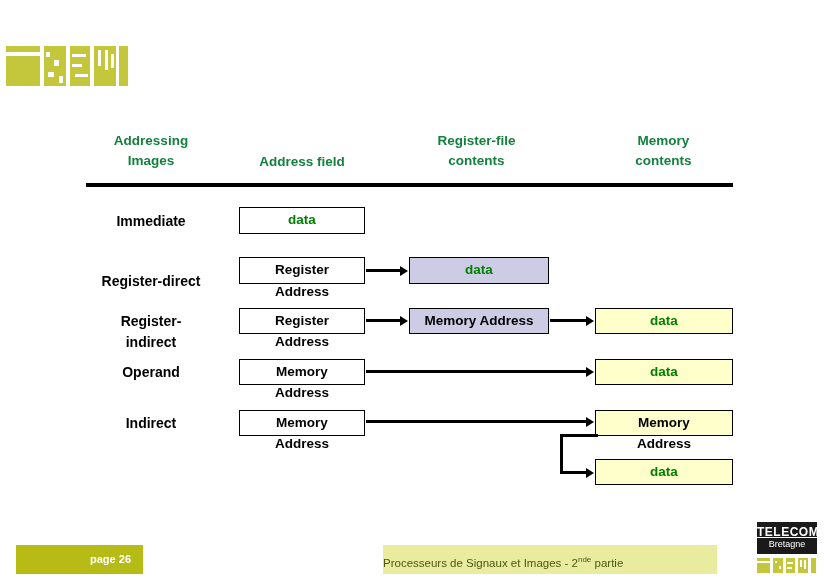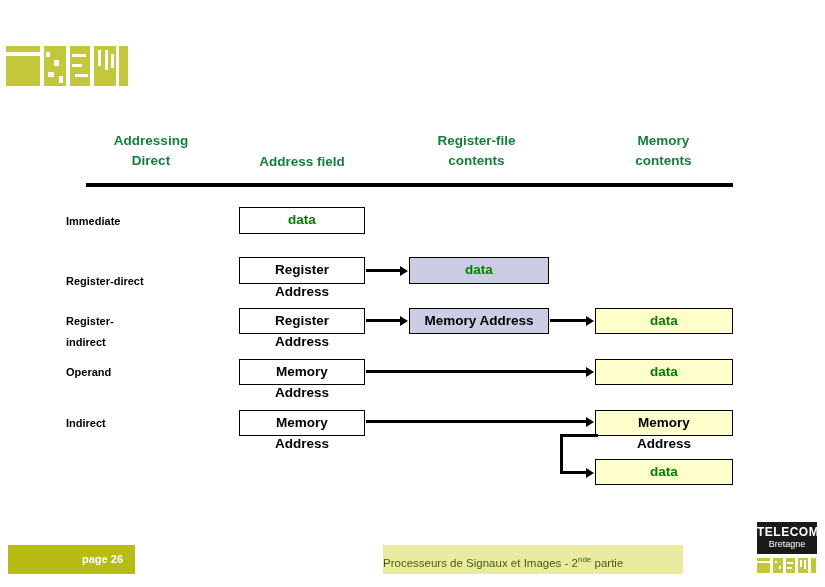--- a/index.html
+++ b/index.html
@@ -21,22 +21,22 @@
     white-space:nowrap;
   }
   
   .col-head{
     position:absolute;text-align:center;color:#15803d;
     font-size:13.5px;font-weight:bold;line-height:20px;
   }
   #hr-rule{position:absolute;left:86px;top:183px;width:647px;height:4px;background:#000;}
   
   .row-label{
-    position:absolute;color:#000;
-    font-size:11px;font-weight:bold;line-height:21px;width:170px;
+    position:absolute;text-align:center;color:#000;
+    font-size:14px;font-weight:bold;line-height:21px;width:170px;
   }
   
   .bx{
     position:absolute;border:1.4px solid #000;box-sizing:border-box;
     font-size:13.5px;font-weight:bold;text-align:center;color:#000;
     line-height:23px;white-space:nowrap;
   }
   .bx.white{background:#ffffff;}
   .bx.lav{background:#ccccE5;}
   .bx.yel{background:#ffffcc;}
@@ -50,41 +50,41 @@
   .arrow-line{position:absolute;background:#000;height:3px;}
   .arrow-v{position:absolute;background:#000;width:3px;}
   .arrow-head{
     position:absolute;width:0;height:0;
     border-top:5px solid transparent;border-bottom:5px solid transparent;
     border-left:8px solid #000;
   }
   
   #footer{position:absolute;left:0;top:545px;width:825px;height:29px;}
   #footer-page{
-    position:absolute;left:8px;top:0;width:127px;height:29px;background:#b7bb16;
+    position:absolute;left:16px;top:0;width:127px;height:29px;background:#b7bb16;
     color:#ffffff;font-size:11px;font-weight:bold;
     text-align:right;line-height:29px;box-sizing:border-box;padding-right:12px;
   }
   #footer-dept{
     position:absolute;left:130px;top:0;width:250px;height:29px;background:#e2e48a;
     color:#4a5a12;font-size:11.5px;line-height:29px;
     box-sizing:border-box;padding-left:10px;white-space:nowrap;overflow:visible;
   }
   #footer-course{
-    position:absolute;left:383px;top:0;width:300px;height:29px;background:#e9eb9f;
+    position:absolute;left:383px;top:0;width:334px;height:29px;background:#e9eb9f;
     color:#4a5a12;font-size:11.5px;line-height:29px;
     box-sizing:border-box;padding-left:0px;white-space:nowrap;
   }
   #footer-course sup{font-size:8px;}
   #logo{position:absolute;left:757px;top:522px;width:60px;height:52px;}
   #logo-box{
     position:absolute;left:0;top:0;width:60px;height:32px;background:#1a1a1a;
     color:#ffffff;text-align:center;box-sizing:border-box;padding-top:4px;
   }
-  #logo-telecom{font-size:12px;font-weight:bold;letter-spacing:.5px;line-height:13px;}
+  #logo-telecom{font-size:12px;font-weight:bold;letter-spacing:.5px;line-height:13px;text-decoration:underline;}
   #logo-bretagne{font-size:9px;line-height:11px;}
   #logo-glyphs{position:absolute;left:0;top:35px;width:60px;height:16px;overflow:hidden;}
   #logo-glyphs .lg{position:absolute;background:#c4c73c;}
 </style>
 </head>
 <body>
 
 <div id="title-bar">
   <div id="title-logo">
     <div class="g" style="left:0px;top:2px;width:34px;height:6px;"></div>
@@ -101,21 +101,21 @@
     <div class="g" style="left:88px;top:2px;width:22px;height:40px;"></div>
     <div class="g" style="left:92px;top:6px;width:3px;height:16px;background:#ffffff;"></div>
     <div class="g" style="left:99px;top:6px;width:3px;height:20px;background:#ffffff;"></div>
     <div class="g" style="left:105px;top:10px;width:3px;height:14px;background:#ffffff;"></div>
     <div class="g" style="left:113px;top:2px;width:9px;height:40px;"></div>
   </div>
 </div>
 
 <div class="col-head" style="left:66px;top:131px;width:170px;">
   <div>Addressing</div>
-  <div>Direct</div>
+  <div>Images</div>
 </div>
 <div class="col-head" style="left:217px;top:152px;width:170px;">
   <div>Address field</div>
 </div>
 <div class="col-head" style="left:394px;top:131px;width:165px;">
   <div>Register-file</div>
   <div>contents</div>
 </div>
 <div class="col-head" style="left:581px;top:131px;width:165px;">
   <div>Memory</div>

